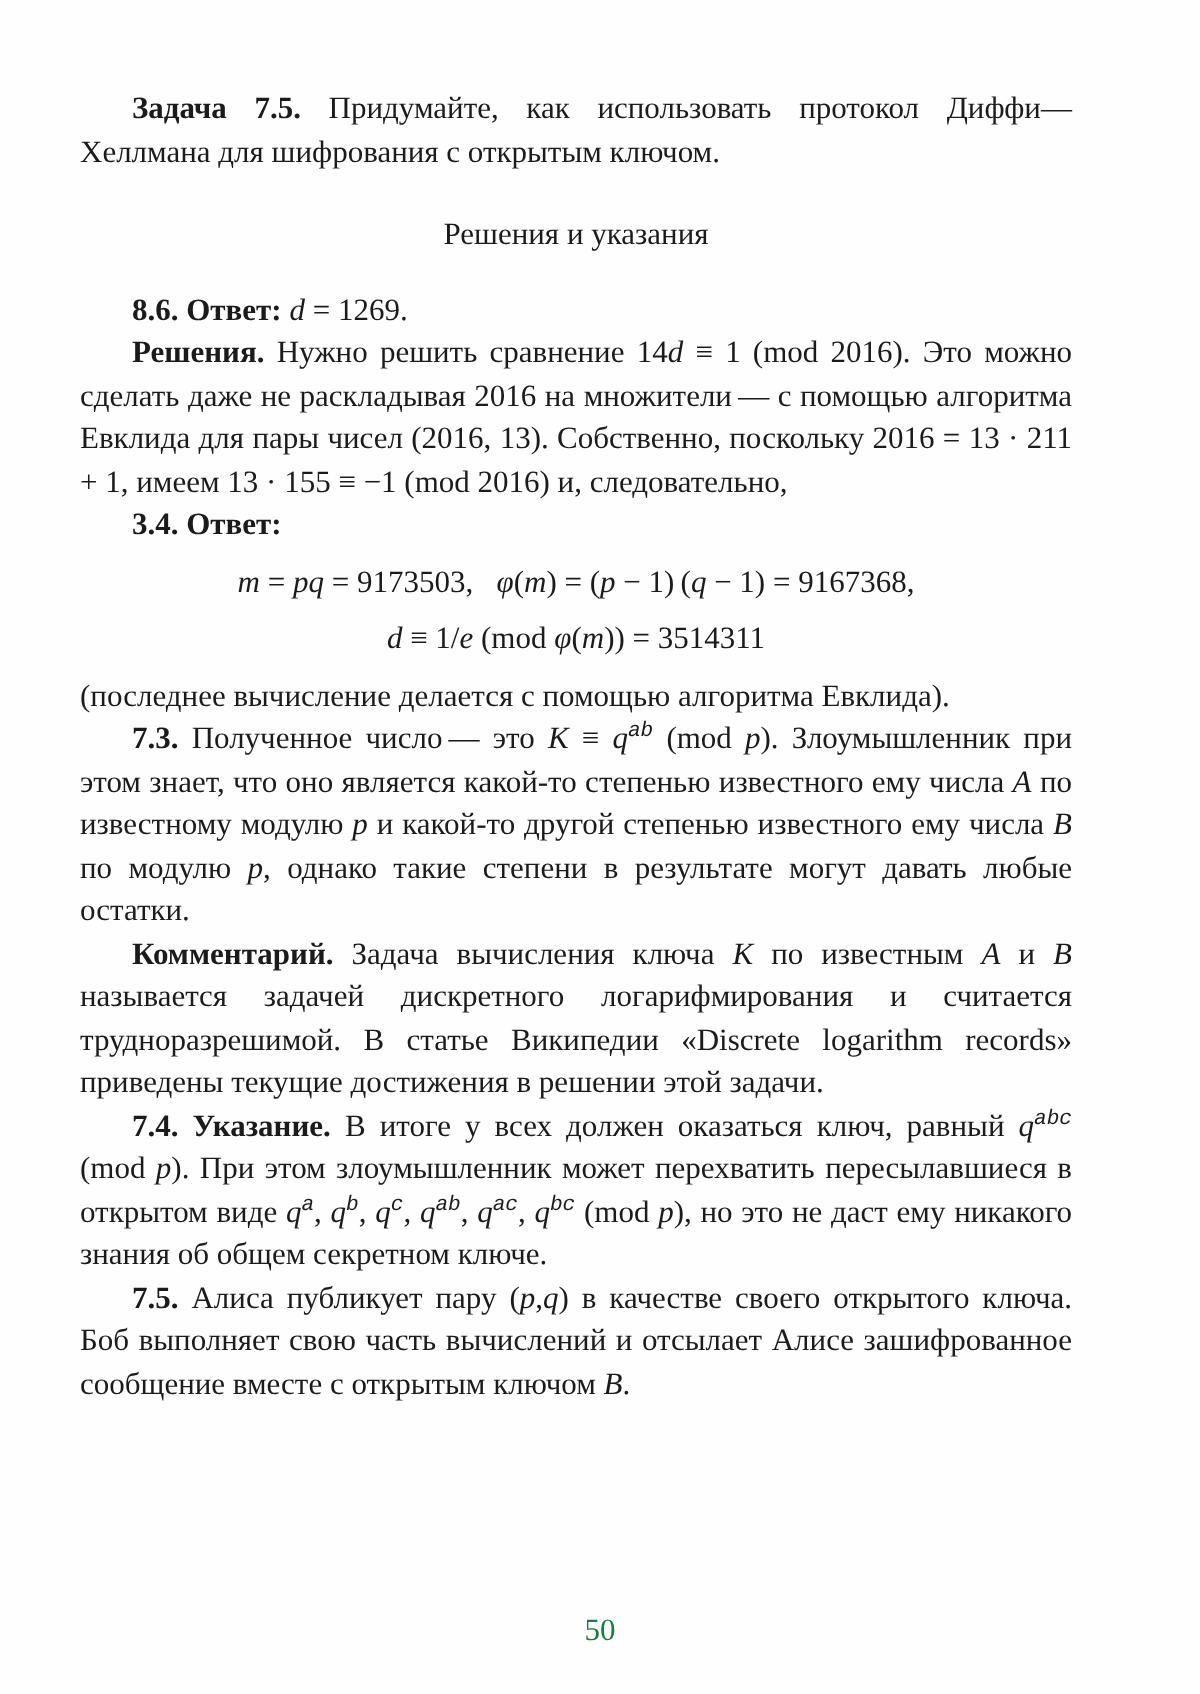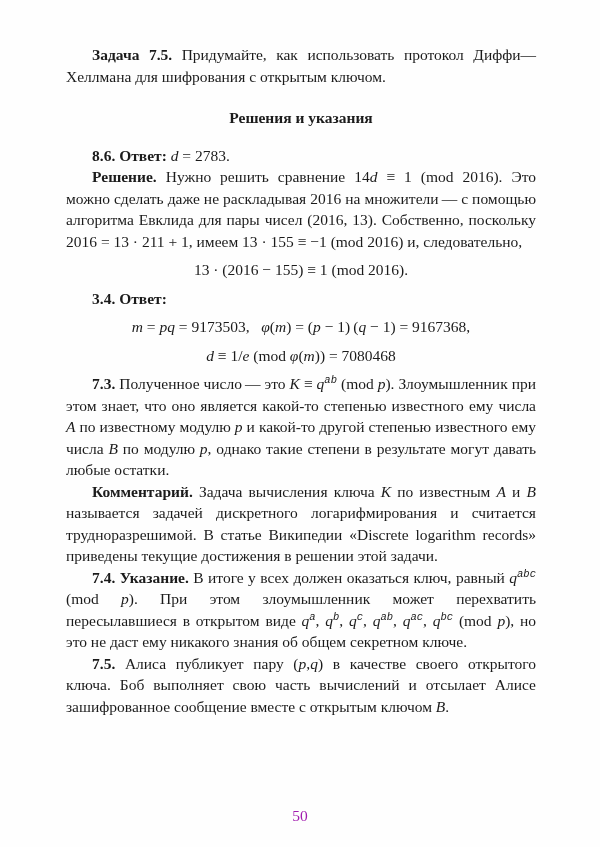--- a/index.html
+++ b/index.html
@@ -13,21 +13,21 @@
     overflow: hidden;
     position: relative;
   }
   .page {
     position: absolute;
     inset: 0;
     background: #fefefe;
     font-family: "Liberation Serif", "DejaVu Serif", serif;
     color: #1b1b1b;
     box-sizing: border-box;
-    padding: 44px 64px 40px 66px;
+    padding: 44px 64px 40px 40px;
     overflow: hidden;
   }
   .content {
     text-align: justify;
     font-size: 15.5px;
     line-height: 21.5px;
     hyphens: auto;
   }
   .content p {
     margin: 0;
@@ -55,35 +55,35 @@
     font-family: Liberation Mono, monospace;
   }
   .footer {
     position: absolute;
     bottom: 22px;
     left: 0;
     right: 0;
     text-align: center;
     font-family: "Liberation Serif", "DejaVu Serif", serif;
     font-size: 15.5px;
-    color: #a21caf;
+    color: #15803d;
   }
 </style>
 </head>
 <body>
 
 <div class="page">
   <div class="content">
       <p class="body"><span style="font-weight: bold;">Задача 7.5.</span><span> Придумайте, как использовать протокол Диффи—Хеллмана для шифрования с открытым ключом.</span></p>
-      <p class="heading"><span style="font-weight: bold;">Решения и указания</span></p>
-      <p class="body"><span style="font-weight: bold;">8.6. Ответ: </span><span style="font-style: italic;">d</span><span> = 2783.</span></p>
-      <p class="body"><span style="font-weight: bold;">Решение.</span><span> Нужно решить сравнение 14</span><span style="font-style: italic;">d</span><span> ≡ 1 (mod 2016). Это можно сделать даже не раскладывая 2016 на множители — с помощью алгоритма Евклида для пары чисел (2016, 13). Собственно, поскольку 2016 = 13 · 211 + 1, имеем 13 · 155 ≡ −1 (mod 2016) и, следовательно,</span></p>
-      <p class="math"><span>13 · (2016 − 155) ≡ 1 (mod 2016).</span></p>
+      <p class="heading"><span style="font-weight: normal;">Решения и указания</span></p>
+      <p class="body"><span style="font-weight: bold;">8.6. Ответ: </span><span style="font-style: italic;">d</span><span> = 1269.</span></p>
+      <p class="body"><span style="font-weight: bold;">Решения.</span><span> Нужно решить сравнение 14</span><span style="font-style: italic;">d</span><span> ≡ 1 (mod 2016). Это можно сделать даже не раскладывая 2016 на множители — с помощью алгоритма Евклида для пары чисел (2016, 13). Собственно, поскольку 2016 = 13 · 211 + 1, имеем 13 · 155 ≡ −1 (mod 2016) и, следовательно,</span></p>
       <p class="body"><span style="font-weight: bold;">3.4. Ответ:</span></p>
       <p class="math"><span style="font-style: italic;">m</span><span> = </span><span style="font-style: italic;">pq</span><span> = 9173503,&nbsp;&nbsp;&nbsp;</span><span style="font-style: italic;">φ</span><span>(</span><span style="font-style: italic;">m</span><span>) = (</span><span style="font-style: italic;">p</span><span> − 1) (</span><span style="font-style: italic;">q</span><span> − 1) = 9167368,</span></p>
-      <p class="math"><span style="font-style: italic;">d</span><span> ≡ 1/</span><span style="font-style: italic;">e</span><span> (mod </span><span style="font-style: italic;">φ</span><span>(</span><span style="font-style: italic;">m</span><span>)) = 7080468</span></p>
+      <p class="math"><span style="font-style: italic;">d</span><span> ≡ 1/</span><span style="font-style: italic;">e</span><span> (mod </span><span style="font-style: italic;">φ</span><span>(</span><span style="font-style: italic;">m</span><span>)) = 3514311</span></p>
+      <p class="body-flush"><span>(последнее вычисление делается с помощью алгоритма Евклида).</span></p>
       <p class="body"><span style="font-weight: bold;">7.3.</span><span> Полученное число — это </span><span style="font-style: italic;">K</span><span> ≡ </span><span style="font-style: italic;">q</span><sup style="font-style: italic;">ab</sup><span> (mod </span><span style="font-style: italic;">p</span><span>). Злоумышленник при этом знает, что оно является какой-то степенью известного ему числа </span><span style="font-style: italic;">A</span><span> по известному модулю </span><span style="font-style: italic;">p</span><span> и какой-то другой степенью известного ему числа </span><span style="font-style: italic;">B</span><span> по модулю </span><span style="font-style: italic;">p</span><span>, однако такие степени в результате могут давать любые остатки.</span></p>
       <p class="body"><span style="font-weight: bold;">Комментарий.</span><span> Задача вычисления ключа </span><span style="font-style: italic;">K</span><span> по известным </span><span style="font-style: italic;">A</span><span> и </span><span style="font-style: italic;">B</span><span> называется задачей дискретного логарифмирования и считается трудноразрешимой. В статье Википедии «Discrete logarithm records» приведены текущие достижения в решении этой задачи.</span></p>
       <p class="body"><span style="font-weight: bold;">7.4. Указание.</span><span> В итоге у всех должен оказаться ключ, равный </span><span style="font-style: italic;">q</span><sup style="font-style: italic;">abc</sup><span> (mod </span><span style="font-style: italic;">p</span><span>). При этом злоумышленник может перехватить пересылавшиеся в открытом виде </span><span style="font-style: italic;">q</span><sup style="font-style: italic;">a</sup><span>, </span><span style="font-style: italic;">q</span><sup style="font-style: italic;">b</sup><span>, </span><span style="font-style: italic;">q</span><sup style="font-style: italic;">c</sup><span>, </span><span style="font-style: italic;">q</span><sup style="font-style: italic;">ab</sup><span>, </span><span style="font-style: italic;">q</span><sup style="font-style: italic;">ac</sup><span>, </span><span style="font-style: italic;">q</span><sup style="font-style: italic;">bc</sup><span> (mod </span><span style="font-style: italic;">p</span><span>), но это не даст ему никакого знания об общем секретном ключе.</span></p>
       <p class="body"><span style="font-weight: bold;">7.5.</span><span> Алиса публикует пару (</span><span style="font-style: italic;">p</span><span>,</span><span style="font-style: italic;">q</span><span>) в качестве своего открытого ключа. Боб выполняет свою часть вычислений и отсылает Алисе зашифрованное сообщение вместе с открытым ключом </span><span style="font-style: italic;">B</span><span>.</span></p>
     </div>
   <div class="footer">50</div>
 </div>
 
 </body></html>

